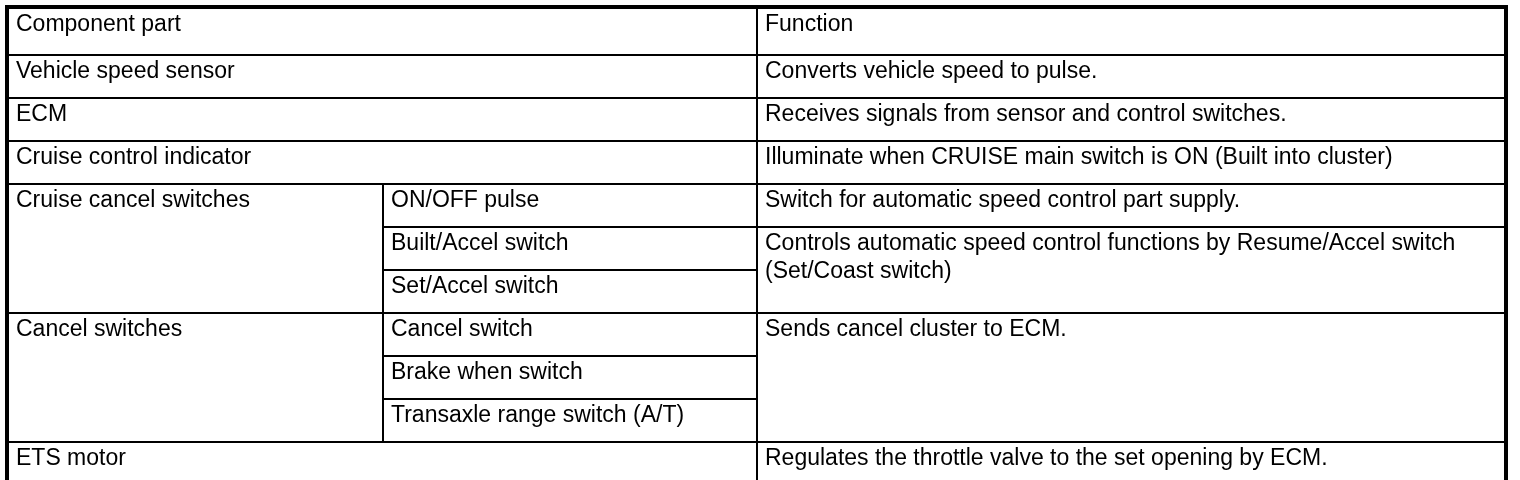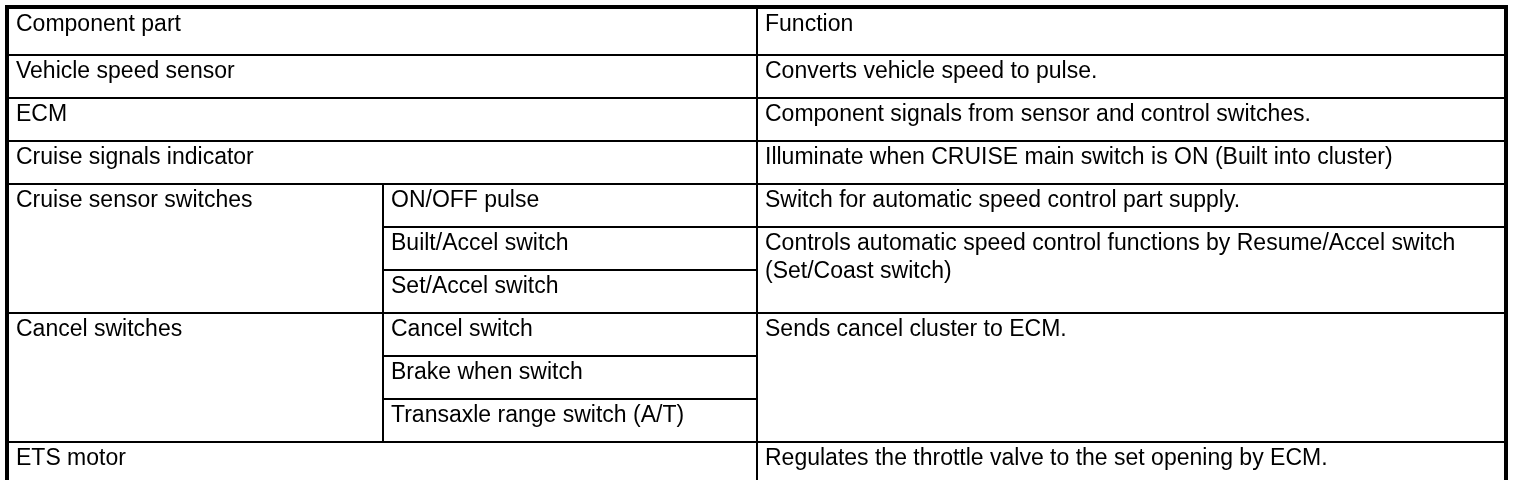--- a/index.html
+++ b/index.html
@@ -98,30 +98,30 @@
 
     <tbody>
 
       <tr>
         <td class="cell" colspan="2">Vehicle speed sensor</td>
         <td class="cell">Converts vehicle speed to pulse.</td>
       </tr>
 
       <tr>
         <td class="cell" colspan="2">ECM</td>
-        <td class="cell">Component signals from sensor and control switches.</td>
+        <td class="cell">Receives signals from sensor and control switches.</td>
       </tr>
 
       <tr>
-        <td class="cell" colspan="2">Cruise signals indicator</td>
+        <td class="cell" colspan="2">Cruise control indicator</td>
         <td class="cell">Illuminate when CRUISE main switch is ON (Built into cluster)</td>
       </tr>
 
       <tr>
-        <td class="cell cell-tall" rowspan="3">Cruise sensor switches</td>
+        <td class="cell cell-tall" rowspan="3">Cruise cancel switches</td>
         <td class="cell">ON/OFF pulse</td>
         <td class="cell">Switch for automatic speed control part supply.</td>
       </tr>
 
       <tr>
         <td class="cell">Built/Accel switch</td>
         <td class="cell cell-tall pad-line" rowspan="2">Controls automatic speed control functions by Resume/Accel switch (Set/Coast switch)</td>
       </tr>
 
       <tr>

